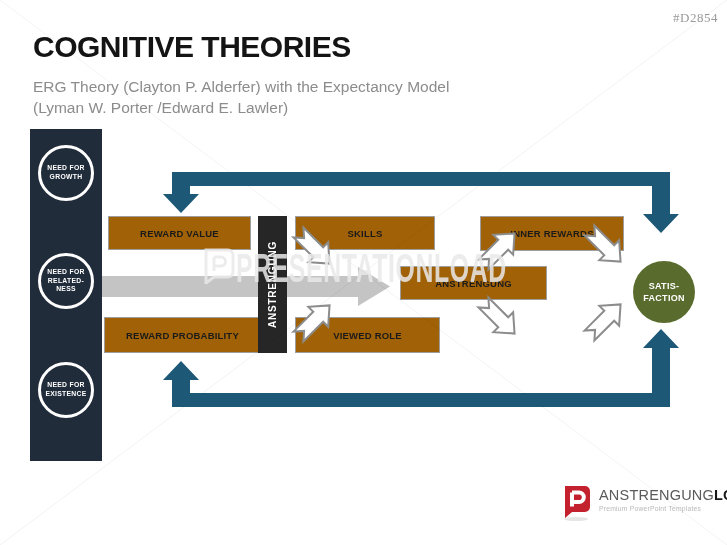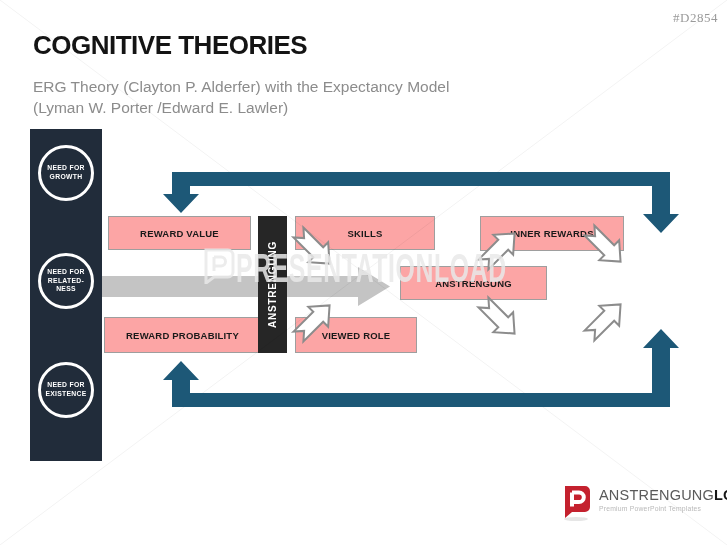--- a/index.html
+++ b/index.html
@@ -3,32 +3,32 @@
 <meta charset="utf-8">
 <style>
   html,body{margin:0;padding:0;background:#ffffff;}
   #page{
     position:relative;width:727px;height:545px;overflow:hidden;
     background:#ffffff;font-family:"Liberation Sans",sans-serif;
   }
   .abs{position:absolute;}
   
   #doc-code{top:10px;right:9px;font-size:13px;color:#9a9a9a;letter-spacing:.5px;font-family:Liberation Serif, serif;}
-  #page-title{left:33px;top:30px;font-size:26px;font-weight:700;color:#141414;letter-spacing:-.5px;}
+  #page-title{left:33px;top:30px;font-size:30px;font-weight:700;color:#141414;letter-spacing:-.5px;}
   #page-subtitle{left:33px;top:76px;font-size:15.5px;color:#8c8c8c;line-height:1.38;white-space:pre-line;}
   
   #sidebar{left:30px;top:129px;width:72px;height:332px;background:#212c3a;}
   .need-circle{
     position:absolute;left:8px;width:56px;height:56px;border:3px solid #ffffff;border-radius:50%;
     box-sizing:border-box;display:flex;align-items:center;justify-content:center;text-align:center;
     color:#ffffff;font-size:6.8px;font-weight:700;line-height:1.3;letter-spacing:.3px;white-space:pre-line;
   }
   
   .dbox{
-    position:absolute;background:#fca5a5;border:1.5px solid #9e9e9e;box-sizing:border-box;
+    position:absolute;background:#a16207;border:1.5px solid #9e9e9e;box-sizing:border-box;
     display:flex;align-items:center;justify-content:center;text-align:center;
     font-size:9.5px;font-weight:700;color:#1a1a1a;letter-spacing:.2px;z-index:3;
   }
   #effort-bar{
     position:absolute;left:258px;top:216px;width:29px;height:137px;background:#262626;z-index:3;
     display:flex;align-items:center;justify-content:center;
   }
   #effort-bar span{
     transform:rotate(-90deg);white-space:nowrap;color:#ffffff;font-size:10px;font-weight:700;letter-spacing:.8px;
   }
@@ -74,26 +74,28 @@
 
   <svg class="layer" width="727" height="545" viewBox="0 0 727 545">
     <path d="M102,276 L358,276 L358,267 L390,286.5 L358,306 L358,297 L102,297 Z" fill="#c4c4c4"></path>
   </svg>
 
   <div class="dbox" style="left:108px;top:216px;width:143px;height:34px">REWARD VALUE</div>
   <div class="dbox" style="left:295px;top:216px;width:140px;height:34px">SKILLS</div>
   <div class="dbox" style="left:480px;top:216px;width:144px;height:35px">INNER REWARDS</div>
   <div class="dbox" style="left:400px;top:266px;width:147px;height:34px">ANSTRENGUNG</div>
   <div class="dbox" style="left:104px;top:317px;width:157px;height:36px">REWARD PROBABILITY</div>
-  <div class="dbox" style="left:295px;top:317px;width:122px;height:36px">VIEWED ROLE</div>
+  <div class="dbox" style="left:295px;top:317px;width:145px;height:36px">VIEWED ROLE</div>
 
   <div id="effort-bar">
     <span>ANSTRENGUNG</span>
   </div>
 
+  <div class="abs" id="satisfaction-circle">SATIS-
+FACTION</div>
 
   <svg class="layer" id="layer-top" width="727" height="545" viewBox="0 0 727 545">
     <defs>
       <path id="bent-arrow" d="M-22,-7 L6,-7 L6,-14 L22,0 L6,14 L6,7 L-22,7 L-14,0 Z"></path>
     </defs>
 
     <line x1="0" y1="0" x2="727" y2="545" stroke="rgba(0,0,0,0.05)" stroke-width="1"></line>
     <line x1="727" y1="0" x2="0" y2="545" stroke="rgba(0,0,0,0.05)" stroke-width="1"></line>
 
     <path fill="#1d5877" d="M172,172 L670,172 L670,214 L679,214 L661,233 L643,214 L652,214 L652,186 L190,186 L190,194 L199,194 L181,213 L163,194 L172,194 Z"></path>

